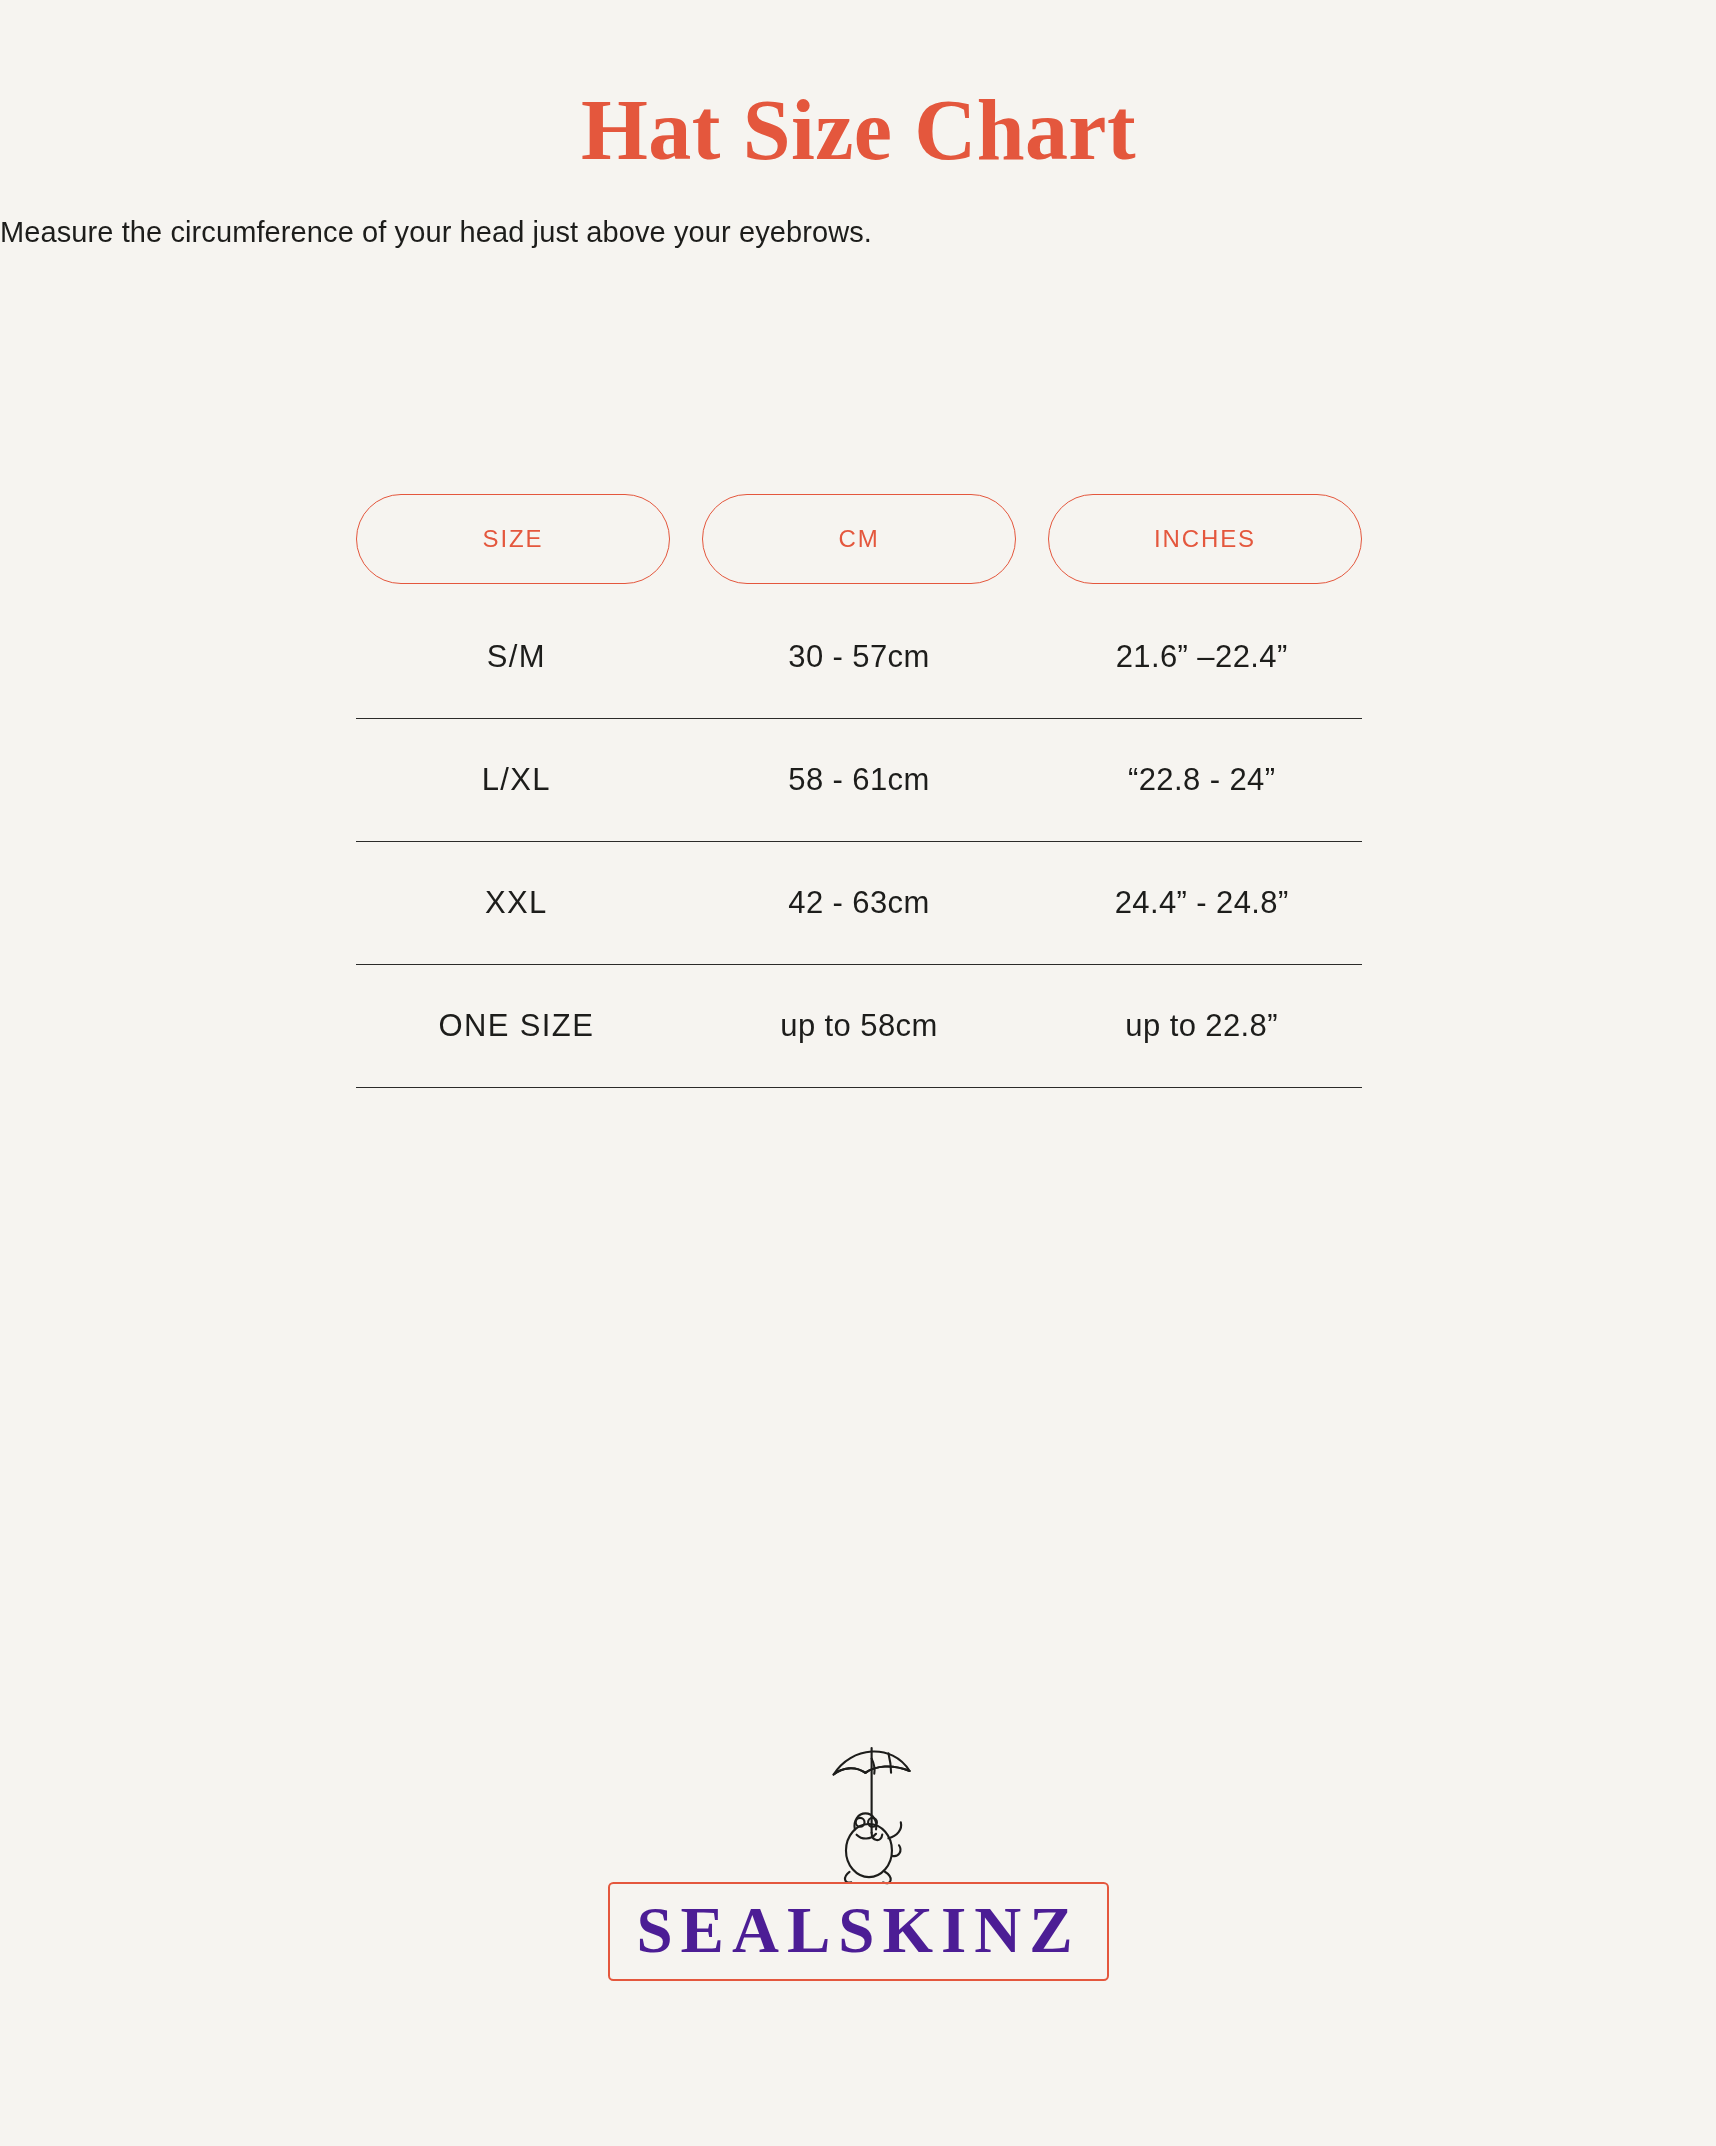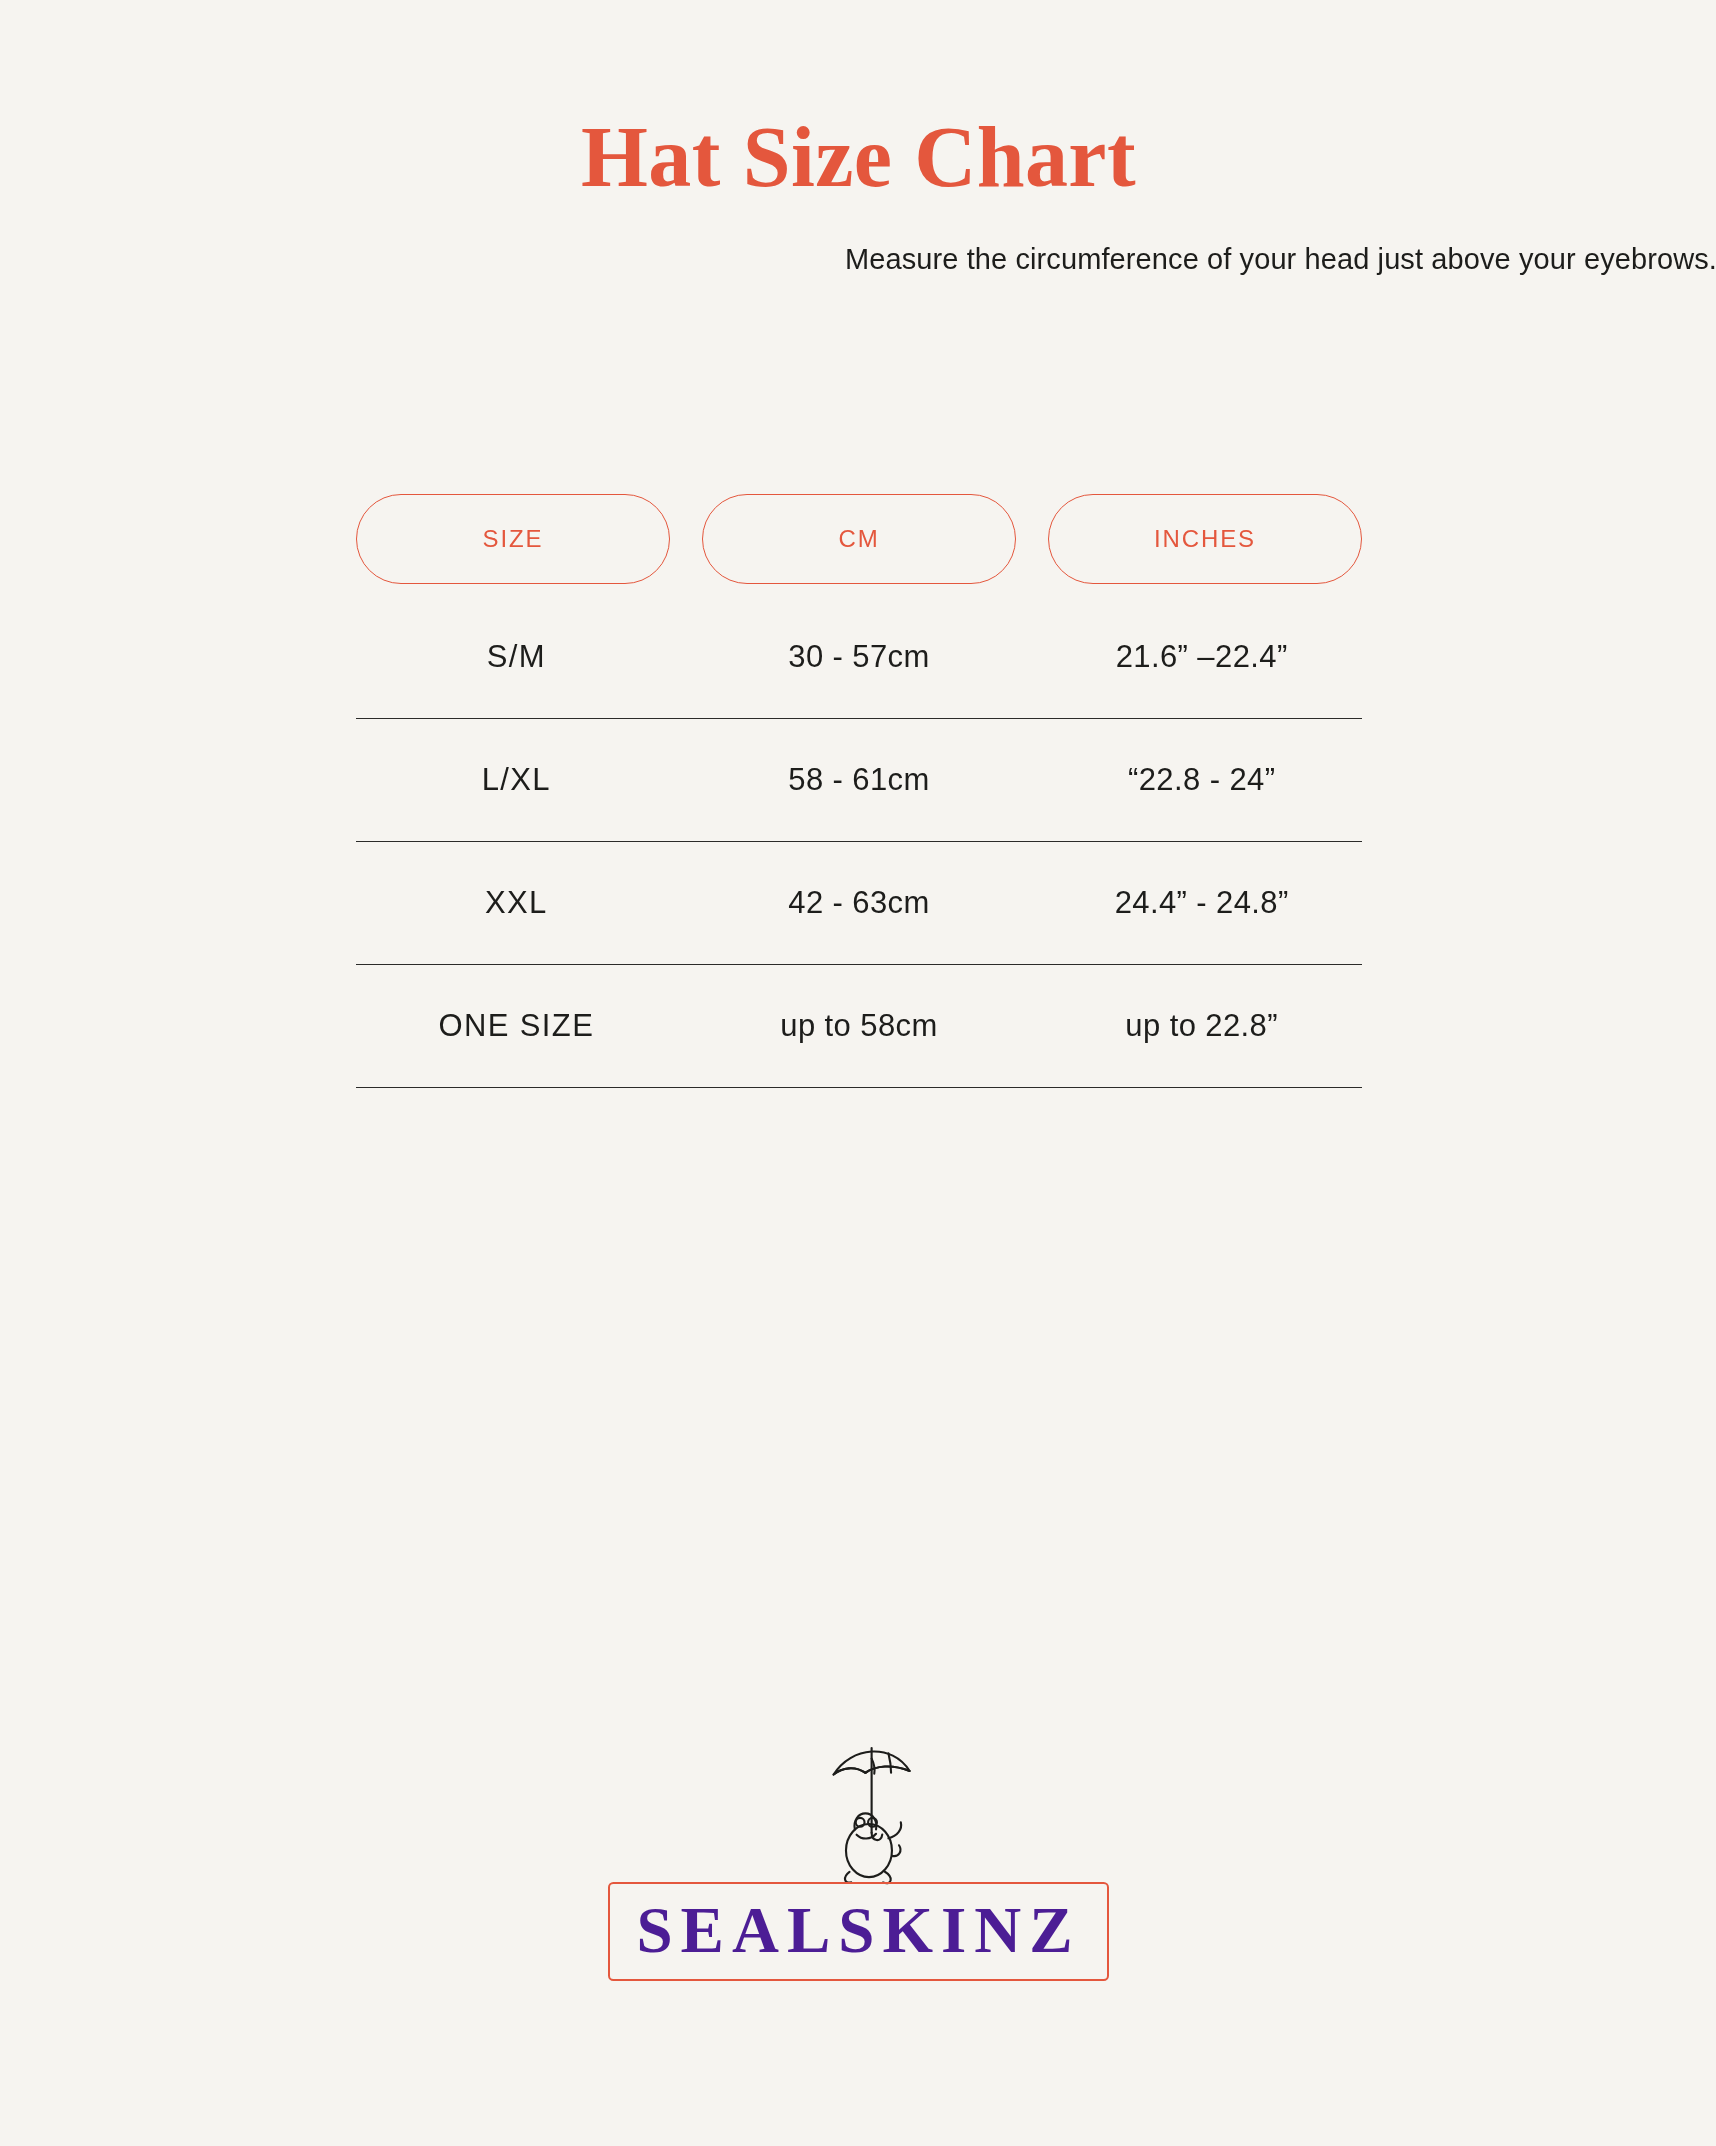--- a/index.html
+++ b/index.html
@@ -21,25 +21,25 @@
     box-sizing: border-box;
   }
   .title {
     text-align: center;
     font-family: "Liberation Serif", serif;
     font-weight: 700;
     color: #e4573d;
     font-size: 86px;
     letter-spacing: 0.4px;
     margin: 0;
-    padding-top: 112px;
+    padding-top: 85px;
     line-height: 1.05;
   }
   .subtitle {
-    text-align: right;
+    text-align: left;
     font-size: 29px;
     color: #1d1d1b;
     margin: 0;
     padding-top: 41px;
     letter-spacing: 0.1px;
   }
   .table-wrap {
     position: absolute;
     left: 356px;
     top: 494px;

